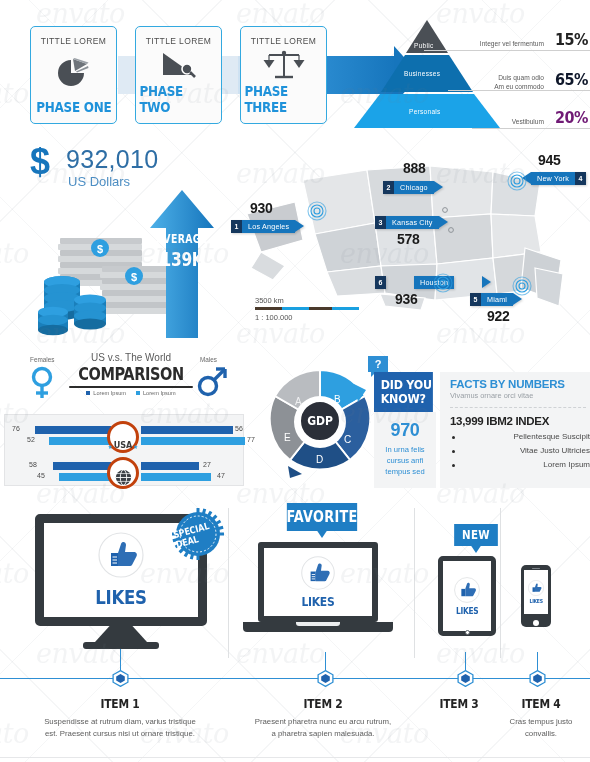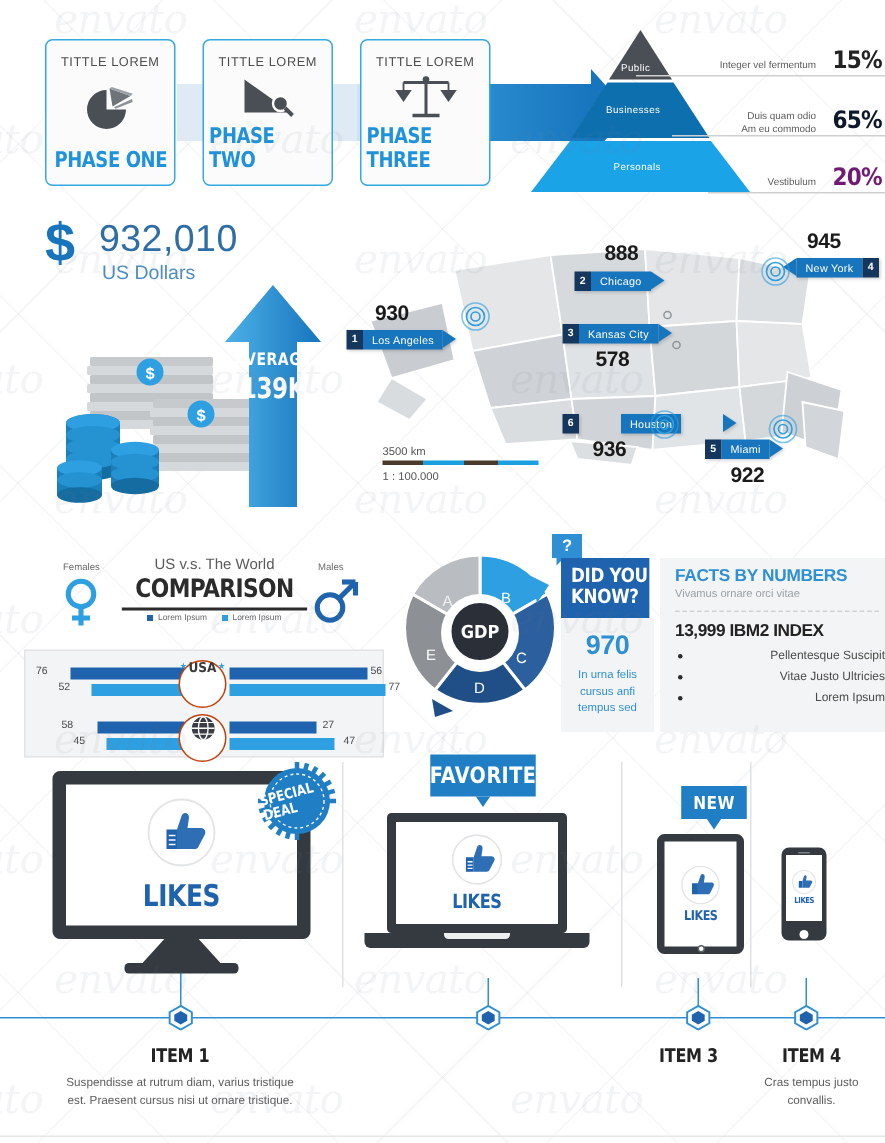--- a/index.html
+++ b/index.html
@@ -82,38 +82,38 @@
   .pin .tail-r { width:0;height:0;border-top:6.5px solid transparent;border-bottom:6.5px solid transparent;border-left:9px solid #1675bc; }
   .pin .tail-l { width:0;height:0;border-top:6.5px solid transparent;border-bottom:6.5px solid transparent;border-right:9px solid #1675bc; }
   .mnum { position:absolute; font-family:"Liberation Sans",sans-serif; font-weight:bold;
     font-size:14px; color:#1a1a1a; letter-spacing:-0.3px; }
   .scale-box { position:absolute; left:30px; top:148px; width:110px; }
   .scale-top { font-size:7.5px; color:#555; margin-bottom:2px; }
   .scale-bar { height:3.2px; width:104px; background:linear-gradient(90deg,#4a3a2c 0 26%, #1aa0e0 26% 52%, #4a3a2c 52% 74%, #1aa0e0 74% 100%); }
   .scale-bot { font-size:7.5px; color:#555; margin-top:3px; }
 
   
-  .cmp { position:absolute; left:12px; top:352px; width:250px; height:140px; z-index:10;margin-top:19px; }
+  .cmp { position:absolute; left:0; top:352px; width:250px; height:140px; z-index:10; }
   .cmp-title-s { position:absolute; left:76px; top:0; width:110px; text-align:center; font-size:10px; color:#5a5a5a; }
   .cmp-title { position:absolute; left:66px; top:12px; width:130px; text-align:center;
     font-family:"DejaVu Sans Condensed","Liberation Sans",sans-serif; font-weight:bold;
     font-size:17px; color:#2b2b2b; letter-spacing:-0.4px; transform:scaleX(0.95);
     border-bottom:2px solid #2b2b2b; padding-bottom:2px; }
   .cmp-legend { position:absolute; left:66px; top:38px; width:130px; display:flex; justify-content:center; gap:10px; }
   .lg { display:flex; align-items:center; gap:3px; font-size:5.6px; color:#666; }
   .lg i { width:4px;height:4px;display:block; }
   .gender-lbl { position:absolute; font-size:6.4px; color:#6a6a6a; }
   .cmp-panel { position:absolute; left:4px; top:62px; width:240px; height:72px;
     background:#f3f4f5; border:1px solid #e3e4e6; }
   .barrow { position:absolute; height:8px; }
   .bar-l { position:absolute; right:0; height:8px; }
   .bar-r { position:absolute; left:0; height:8px; }
   .bval { position:absolute; font-size:7px; color:#4a4a4a; font-weight:normal; }
   .hub { position:absolute; width:32px;height:32px;border-radius:50%;background:#fff;
-    border:1px solid #c2410c; display:flex;align-items:flex-start;justify-content:center;
+    border:3px solid #c2410c; display:flex;align-items:flex-end;justify-content:center;
     font-family:"DejaVu Sans Condensed","Liberation Sans",sans-serif; font-weight:bold; font-size:9px; color:#3a3a3a; }
 
   
   .donut { position:absolute; left:268px; top:362px; width:104px; height:124px; z-index:10; }
   .dlabel { position:absolute; font-family:"Liberation Sans",sans-serif; font-size:10px; color:#fff; font-weight:normal; }
   .dcenter { position:absolute; left:31px; top:38px; width:42px; height:42px; border-radius:50%;
     background:#2b2f38; border:2px solid #fff; display:flex;align-items:center;justify-content:center;
     font-family:"DejaVu Sans Condensed","Liberation Sans",sans-serif; font-weight:bold; font-size:12px; color:#fff; }
 
   
@@ -663,20 +663,24 @@
   <svg class="tl-node" style="left:529px;" viewBox="0 0 17 17">
     <polygon points="8.5,0.6 15.9,4.8 15.9,12.2 8.5,16.4 1.1,12.2 1.1,4.8" fill="#ffffff" stroke="#2e8fd4" stroke-width="1.3"></polygon>
     <polygon points="8.5,4 12.8,6.5 12.8,10.5 8.5,13 4.2,10.5 4.2,6.5" fill="#1f62ad"></polygon>
   </svg>
 
   <div class="items">
     <div class="item" style="left:40px; top:6px; width:160px;">
       <h4>ITEM 1</h4>
       <p>Suspendisse at rutrum diam, varius tristique est. Praesent cursus nisi ut ornare tristique.</p>
     </div>
+    <div class="item" style="left:252px; top:6px; width:142px;">
+      <h4>ITEM 2</h4>
+      <p>Praesent pharetra nunc eu arcu rutrum, a pharetra sapien malesuada.</p>
+    </div>
     <div class="item" style="left:419px; top:6px; width:80px;">
       <h4>ITEM 3</h4>
     </div>
     <div class="item" style="left:503px; top:6px; width:76px;">
       <h4>ITEM 4</h4>
       <p>Cras tempus justo convallis.</p>
     </div>
   </div>
 
   <div class="bot-rule"></div>

